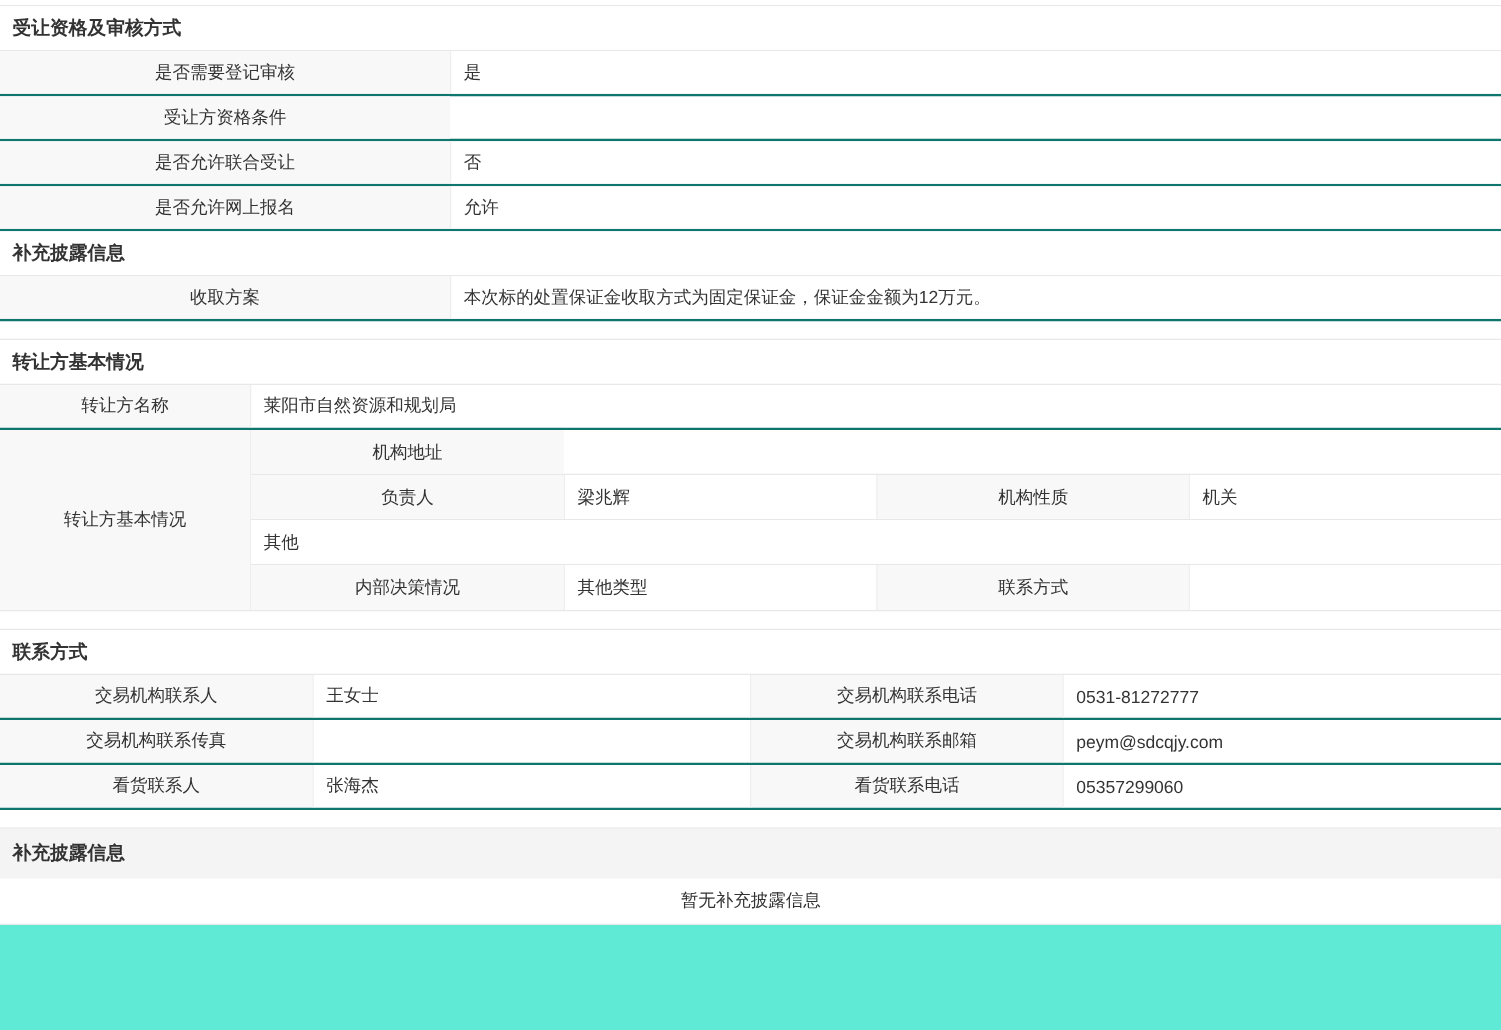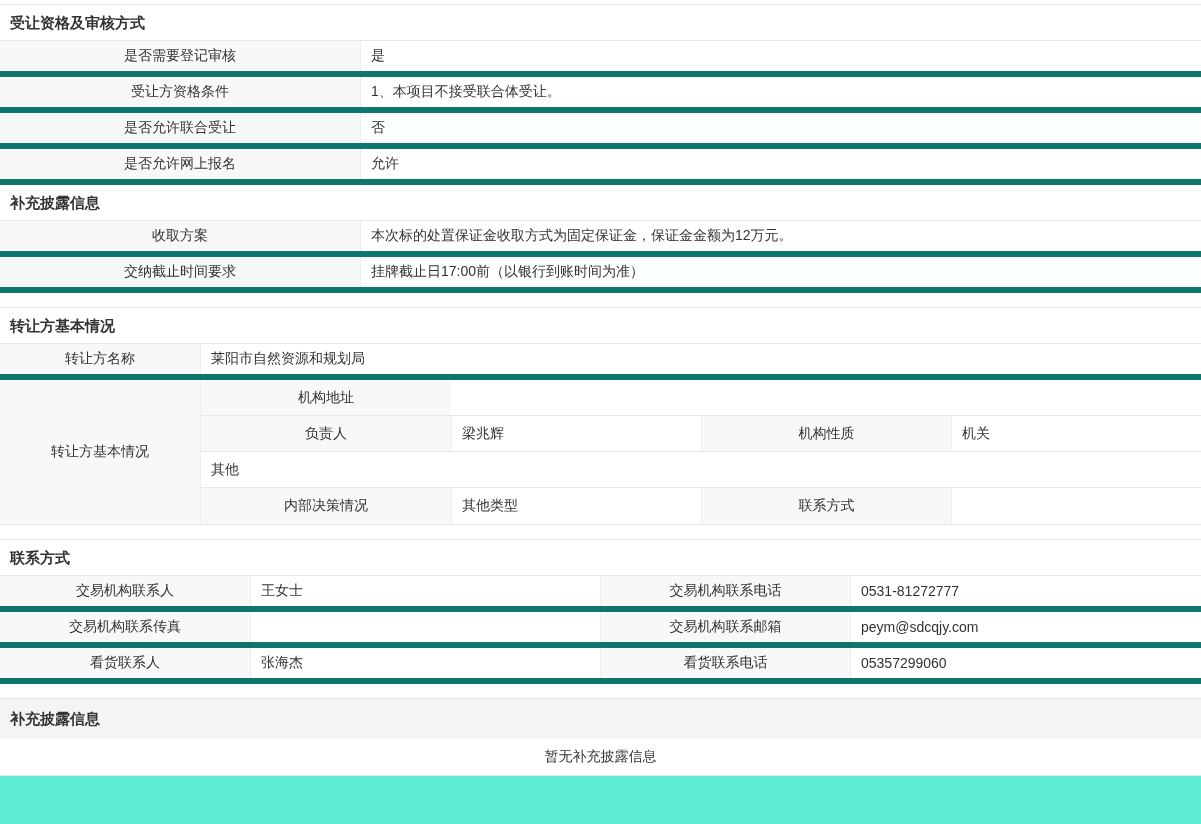--- a/index.html
+++ b/index.html
@@ -25,21 +25,21 @@
     background: #fff;
     border-bottom: 1px solid #e8e8e8;
   }
   .sec-header.gray {
     height: 40px;
     line-height: 40px;
     background: #f4f4f4;
     border-bottom: none;
   }
 
-  .row { display: flex; height: 36px; border-bottom: 6px solid #0f766e; }
+  .row { display: flex; height: 36px; border-bottom: 2px solid #0f766e; }
   .row > div + div { border-left: 1px solid #eee; }
 
   .lcell {
     background: #f8f8f8;
     display: flex;
     align-items: center;
     justify-content: center;
     text-align: center;
     flex: none;
   }
@@ -92,40 +92,35 @@
 
     <div class="tbl">
       <div class="sec-header">受让资格及审核方式</div>
 
       <div class="row">
         <div class="lcell w360">是否需要登记审核</div>
         <div class="vcell">是</div>
       </div>
       <div class="row">
         <div class="lcell w360">受让方资格条件</div>
-        <div class="vcell">1、本项目不接受联合体受让。</div>
       </div>
       <div class="row">
         <div class="lcell w360">是否允许联合受让</div>
         <div class="vcell">否</div>
       </div>
       <div class="row">
         <div class="lcell w360">是否允许网上报名</div>
         <div class="vcell">允许</div>
       </div>
 
       <div class="sec-header">补充披露信息</div>
 
       <div class="row">
         <div class="lcell w360">收取方案</div>
         <div class="vcell">本次标的处置保证金收取方式为固定保证金，保证金金额为12万元。</div>
-      </div>
-      <div class="row">
-        <div class="lcell w360">交纳截止时间要求</div>
-        <div class="vcell">挂牌截止日17:00前（以银行到账时间为准）</div>
       </div>
     </div>
 
     <div class="tbl mt">
       <div class="sec-header">转让方基本情况</div>
 
       <div class="row">
         <div class="lcell w200">转让方名称</div>
         <div class="vcell">莱阳市自然资源和规划局</div>
       </div>

